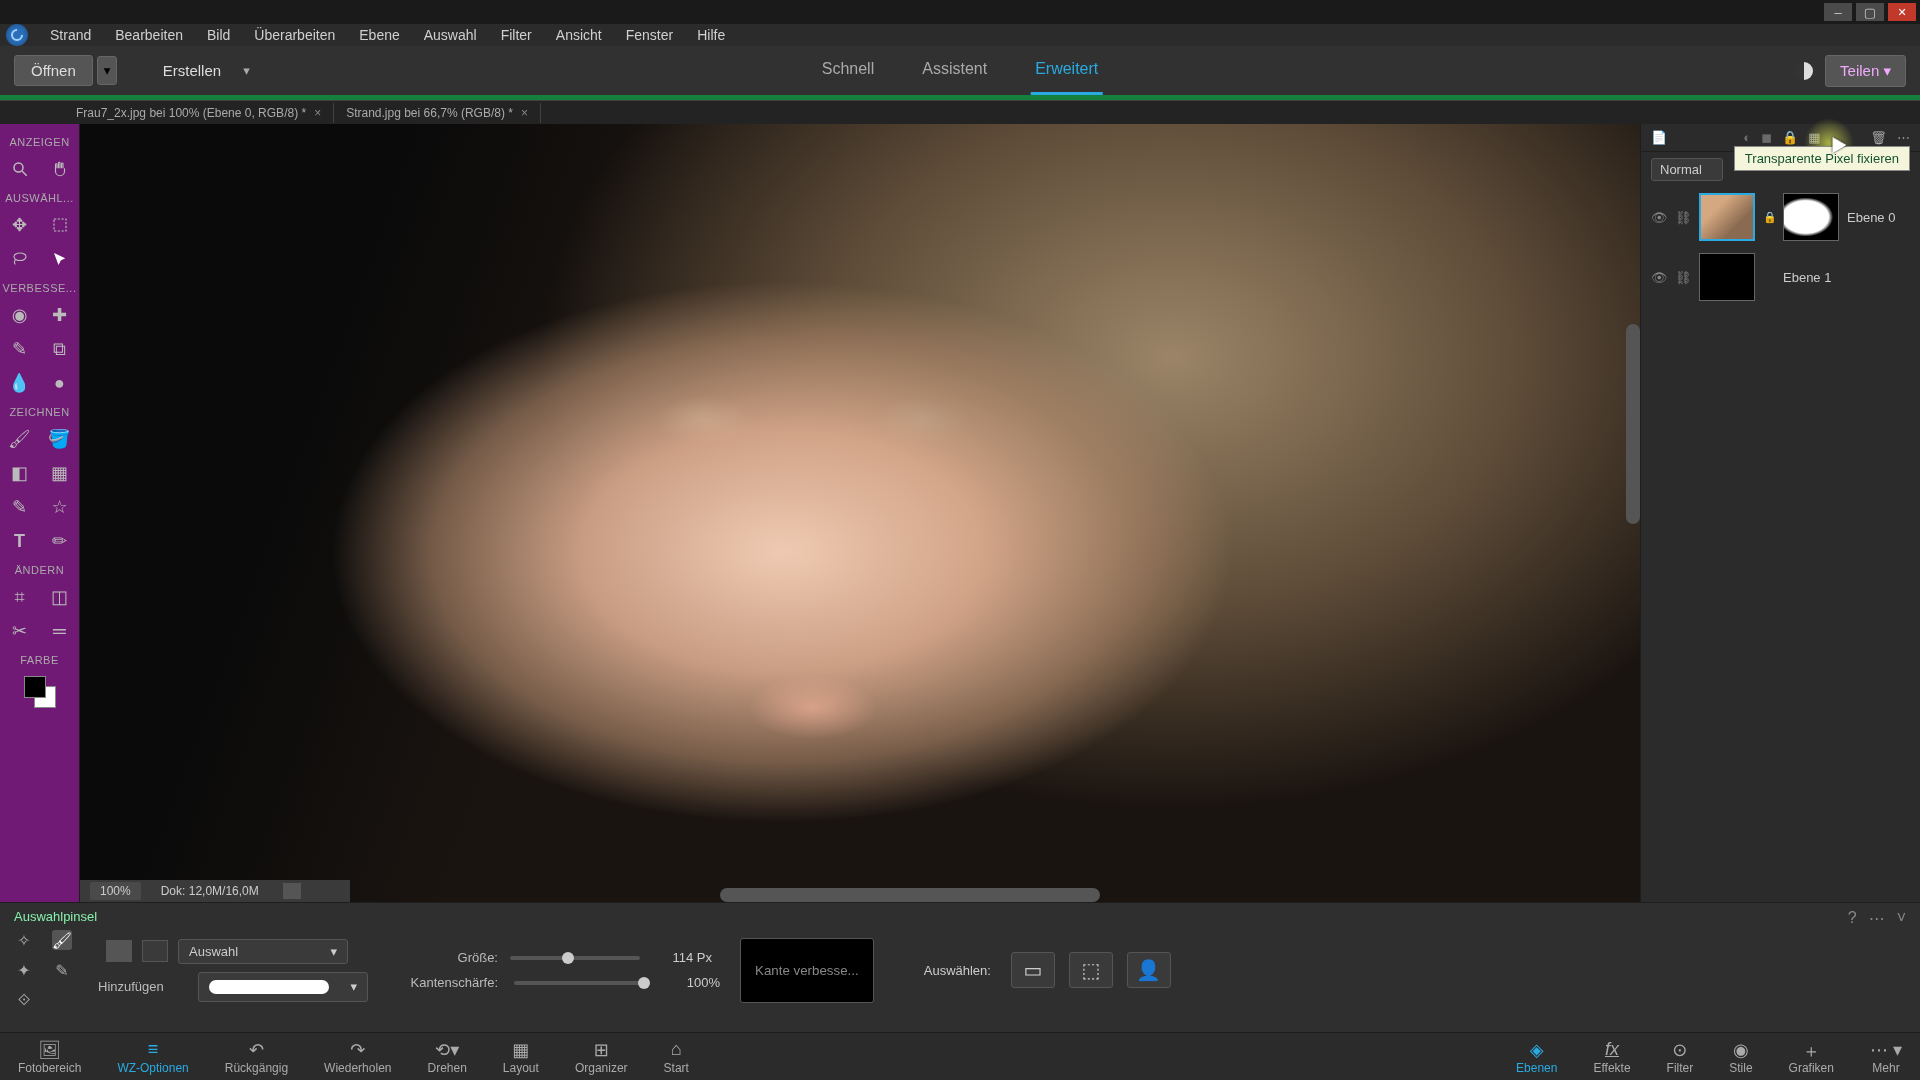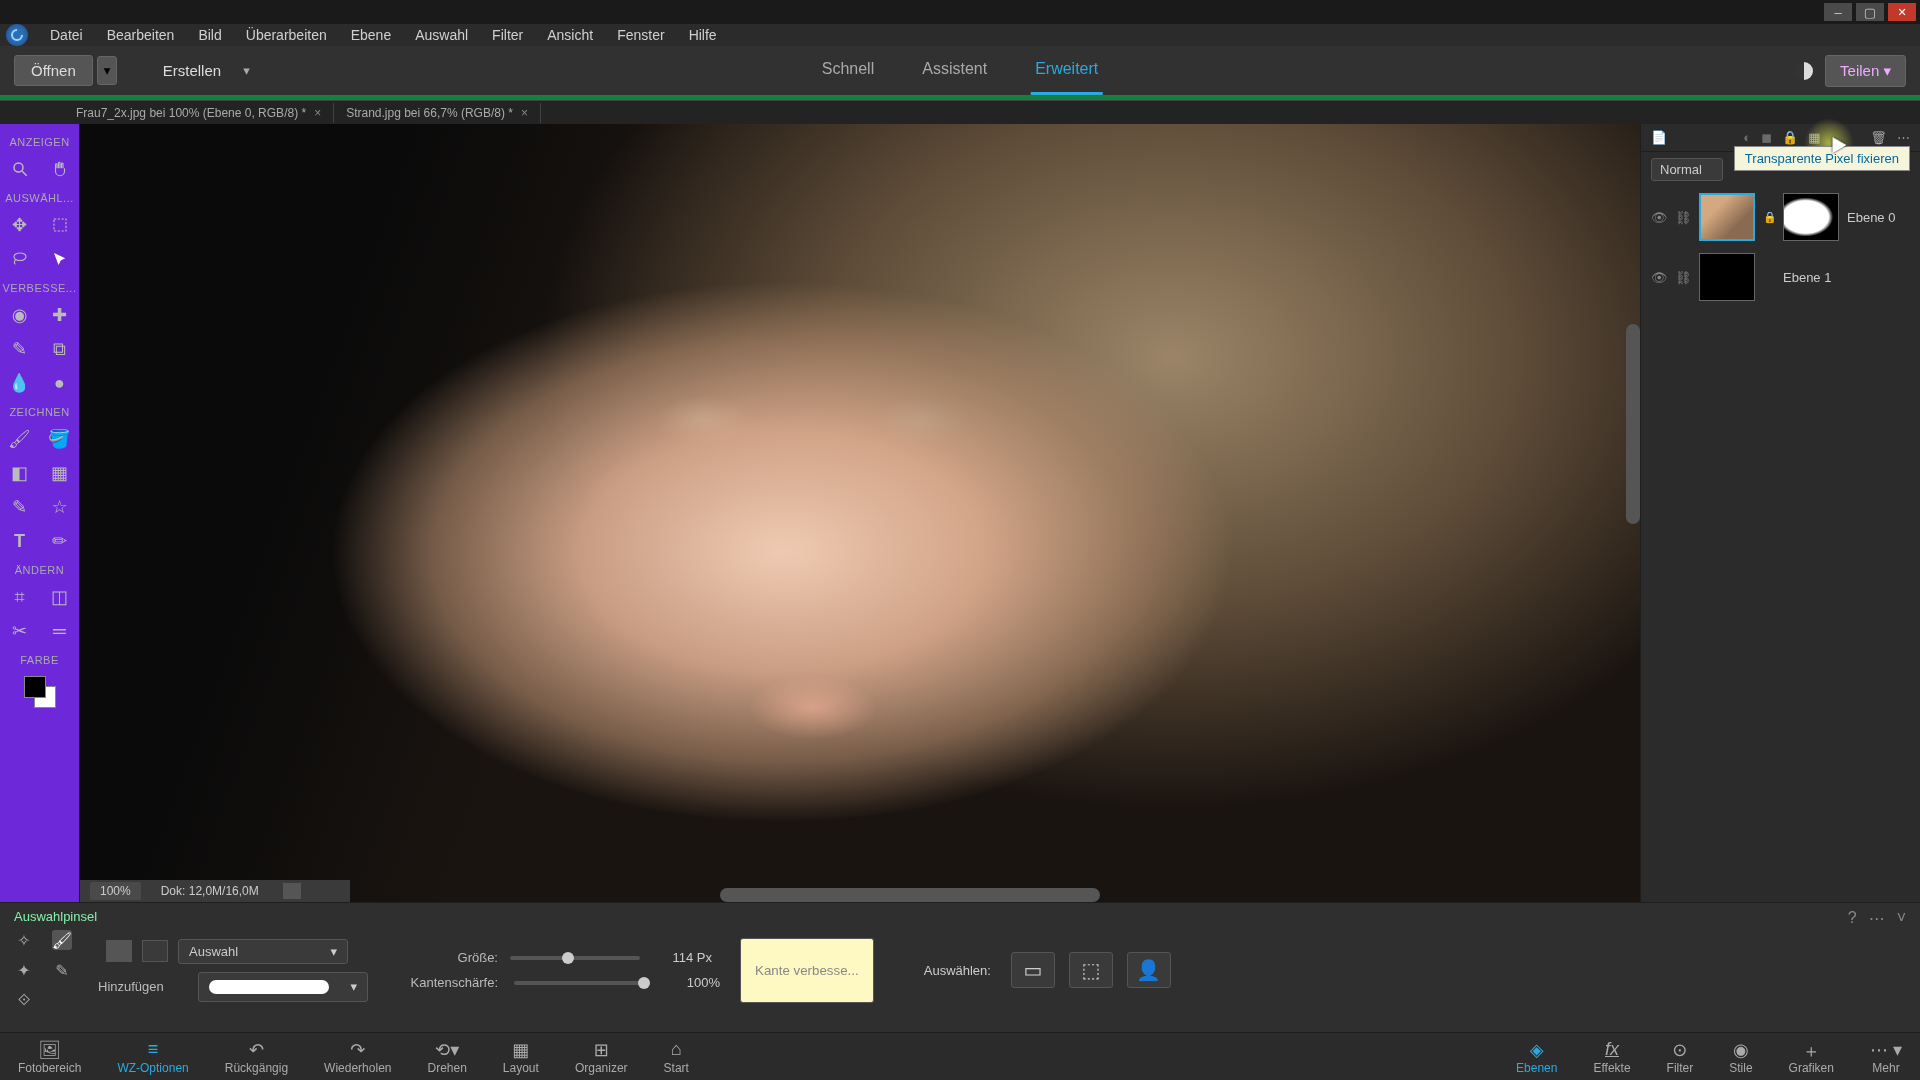--- a/index.html
+++ b/index.html
@@ -31,21 +31,21 @@
 
 
 .doctabs { height: 24px; background: #232323; border-top: 1px solid #404040; display:flex; align-items:center; padding-left:64px; font-size:12px; color:#aaa;}
 .doctab { padding:3px 12px; border-right:1px solid #404040;}
 .doctab .x { margin-left:8px; color:#888;}
 
 
 .main { display:flex; height: calc(1080px - 24px - 22px - 54px - 24px - 130px - 48px); }
 
 
-.lefttools { width:80px; background:#6d28d9; border-right:1px solid #1e1e1e; padding-top:6px;}
+.lefttools { width:80px; background:#701a75; border-right:1px solid #1e1e1e; padding-top:6px;}
 .lt-section { text-align:center; font-size:11px; color:#aaa; padding:6px 0 4px; letter-spacing:0.5px;}
 .lt-row { display:flex; justify-content:center; gap:18px; padding:6px 0;}
 .lt-ico { width:22px; height:22px; display:flex;align-items:center;justify-content:center; color:#bbb; font-size:18px;}
 .lt-swatch { width:32px;height:32px; position:relative; margin:6px auto;}
 .lt-fg { width:22px;height:22px;background:#000;border:1px solid #888; position:absolute; top:0;left:0;}
 .lt-bg { width:22px;height:22px;background:#fff;border:1px solid #888; position:absolute; bottom:0;right:0;}
 
 
 .canvas-wrap { flex:1; background:#000; position:relative; overflow:hidden;}
 .canvas-image { 
@@ -68,21 +68,21 @@
 
 .rightpanel { width:280px; background:#2b2b2b; border-left:1px solid #1e1e1e;}
 .rp-icons { display:flex; align-items:center; gap:10px; padding:6px 10px; color:#aaa; border-bottom:1px solid #1e1e1e; position:relative;}
 .rp-icons .spacer { flex:1;}
 .rp-highlight { position:absolute; right:66px; top:-6px; width:50px;height:50px; border-radius:50%; background:radial-gradient(circle, rgba(220,230,80,0.7), rgba(220,230,80,0) 70%); pointer-events:none;}
 .tooltip-box { 
   position: absolute; 
   right: 10px; 
   top: 22px; 
   background: #f5f5dc; 
-  color: #0369a1; 
+  color: #14532d; 
   padding: 4px 10px; 
   font-size: 13px; 
   border: 1px solid #888; 
   z-index: 10; 
   white-space: nowrap;
   text-align: right;
 }
 .cursor-arrow {
   position:absolute; right:76px; top:12px; z-index:12;
   width:0;height:0;
@@ -116,21 +116,21 @@
 .view-btn { width:26px;height:22px;background:#3a3a3a;border:1px solid #555;}
 .view-btn.active{ background:#555;}
 .opt-dropdown { width:170px; background:#3a3a3a; border:1px solid #555; padding:4px 10px; border-radius:3px; color:#ccc; display:flex; justify-content:space-between;}
 .opt-label { font-size:13px; color:#bbb; text-align:right; }
 .slider { width:130px; height:4px; background:#555; position:relative; border-radius:2px;}
 .slider .knob { width:12px;height:12px;background:#ccc;border-radius:50%;position:absolute;top:-4px;}
 .slider-val { color:#ccc; width:60px;text-align:right;}
 .opt-mode-label { font-size:13px; color:#bbb; width:90px;}
 .brush-preview { width:170px; height:30px; background:#3a3a3a; border:1px solid #555; border-radius:3px; display:flex; align-items:center; justify-content:space-between; padding:0 10px;}
 .brush-stroke { width:120px; height:14px; background:#fff; border-radius:7px;}
-.kante-btn { padding:24px 14px; background:#fef9c3; border:1px solid #555; border-radius:3px; color:#888;}
+.kante-btn { padding:24px 14px; background:#000000; border:1px solid #555; border-radius:3px; color:#888;}
 .opt-auswahl-icons { display:flex; gap:14px; margin-left:10px;}
 .aus-ico { width:44px;height:36px; background:#3a3a3a; border:1px solid #555; border-radius:3px; display:flex;align-items:center;justify-content:center; font-size:20px;}
 .opt-right-icons { position:absolute; right:14px; top:6px; display:flex; gap:12px; color:#888; font-size:16px;}
 .opt-left-col { display:flex; flex-direction:column; gap:8px;}
 .opt-mid-col { display:flex; flex-direction:column; gap:10px;}
 
 
 .bottombar { height:48px; background:#2b2b2b; border-top:1px solid #1e1e1e; display:flex; align-items:center;}
 .bb-item { display:flex; flex-direction:column; align-items:center; gap:2px; padding:0 18px; font-size:12px; color:#aaa;}
 .bb-item.active { color:#29abe2; }
@@ -155,21 +155,21 @@
       <span style="color:#fff;font-size:11px;">✕</span>
     </div>
 </div>
 
 <div class="menubar">
   <div class="app-logo">
     <svg width="14" height="14" viewBox="0 0 14 14">
         <path d="M7 1a6 6 0 1 0 6 6h-2a4 4 0 1 1-4-4z" fill="#9fd4ff"></path>
       </svg>
   </div>
-  <span class="menu-item">Datei</span>
+  <span class="menu-item">Strand</span>
   <span class="menu-item">Bearbeiten</span>
   <span class="menu-item">Bild</span>
   <span class="menu-item">Überarbeiten</span>
   <span class="menu-item">Ebene</span>
   <span class="menu-item">Auswahl</span>
   <span class="menu-item">Filter</span>
   <span class="menu-item">Ansicht</span>
   <span class="menu-item">Fenster</span>
   <span class="menu-item">Hilfe</span>
 </div>

